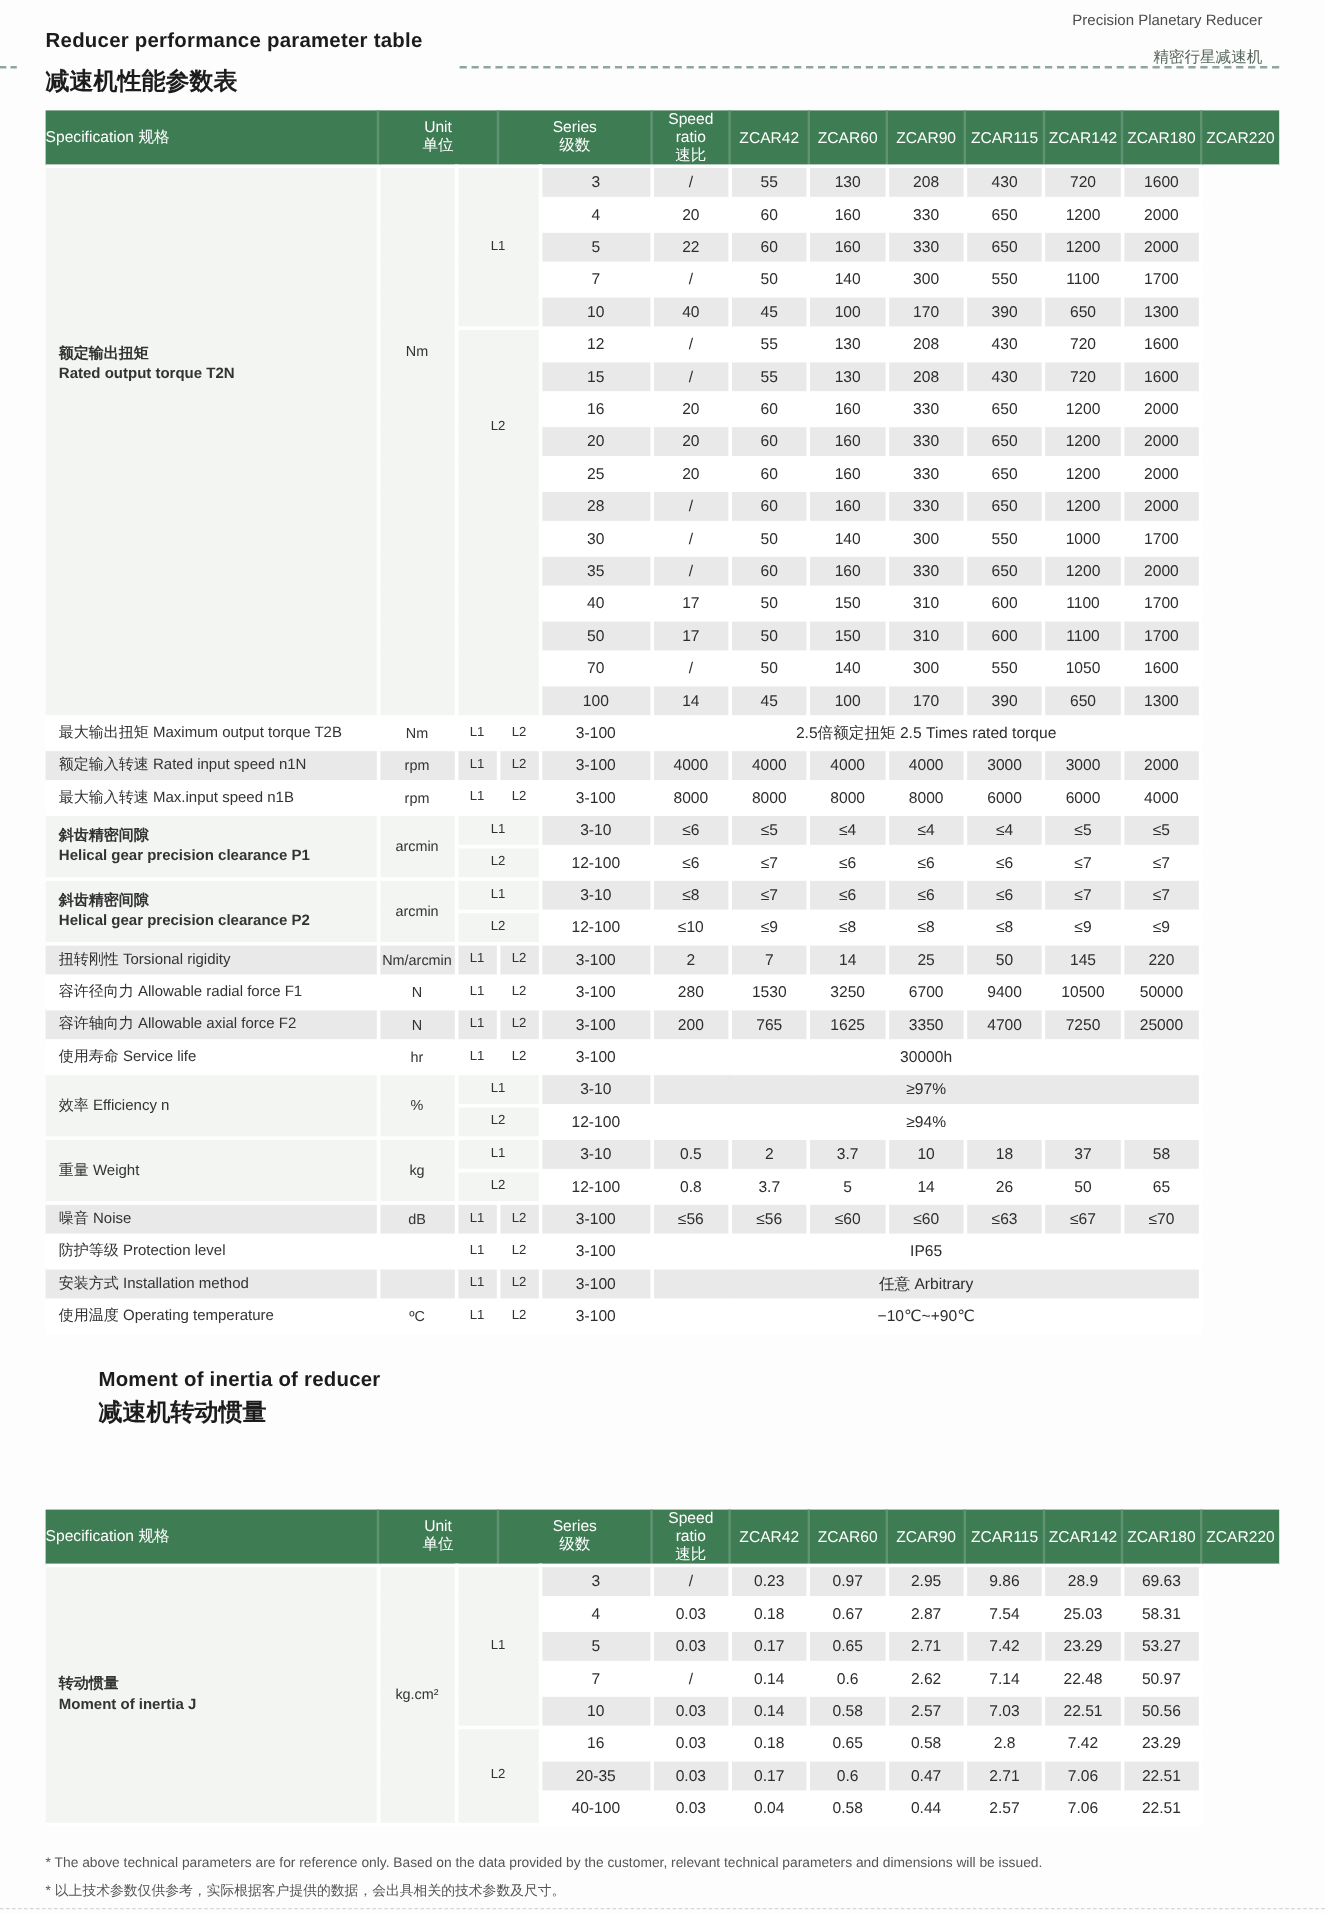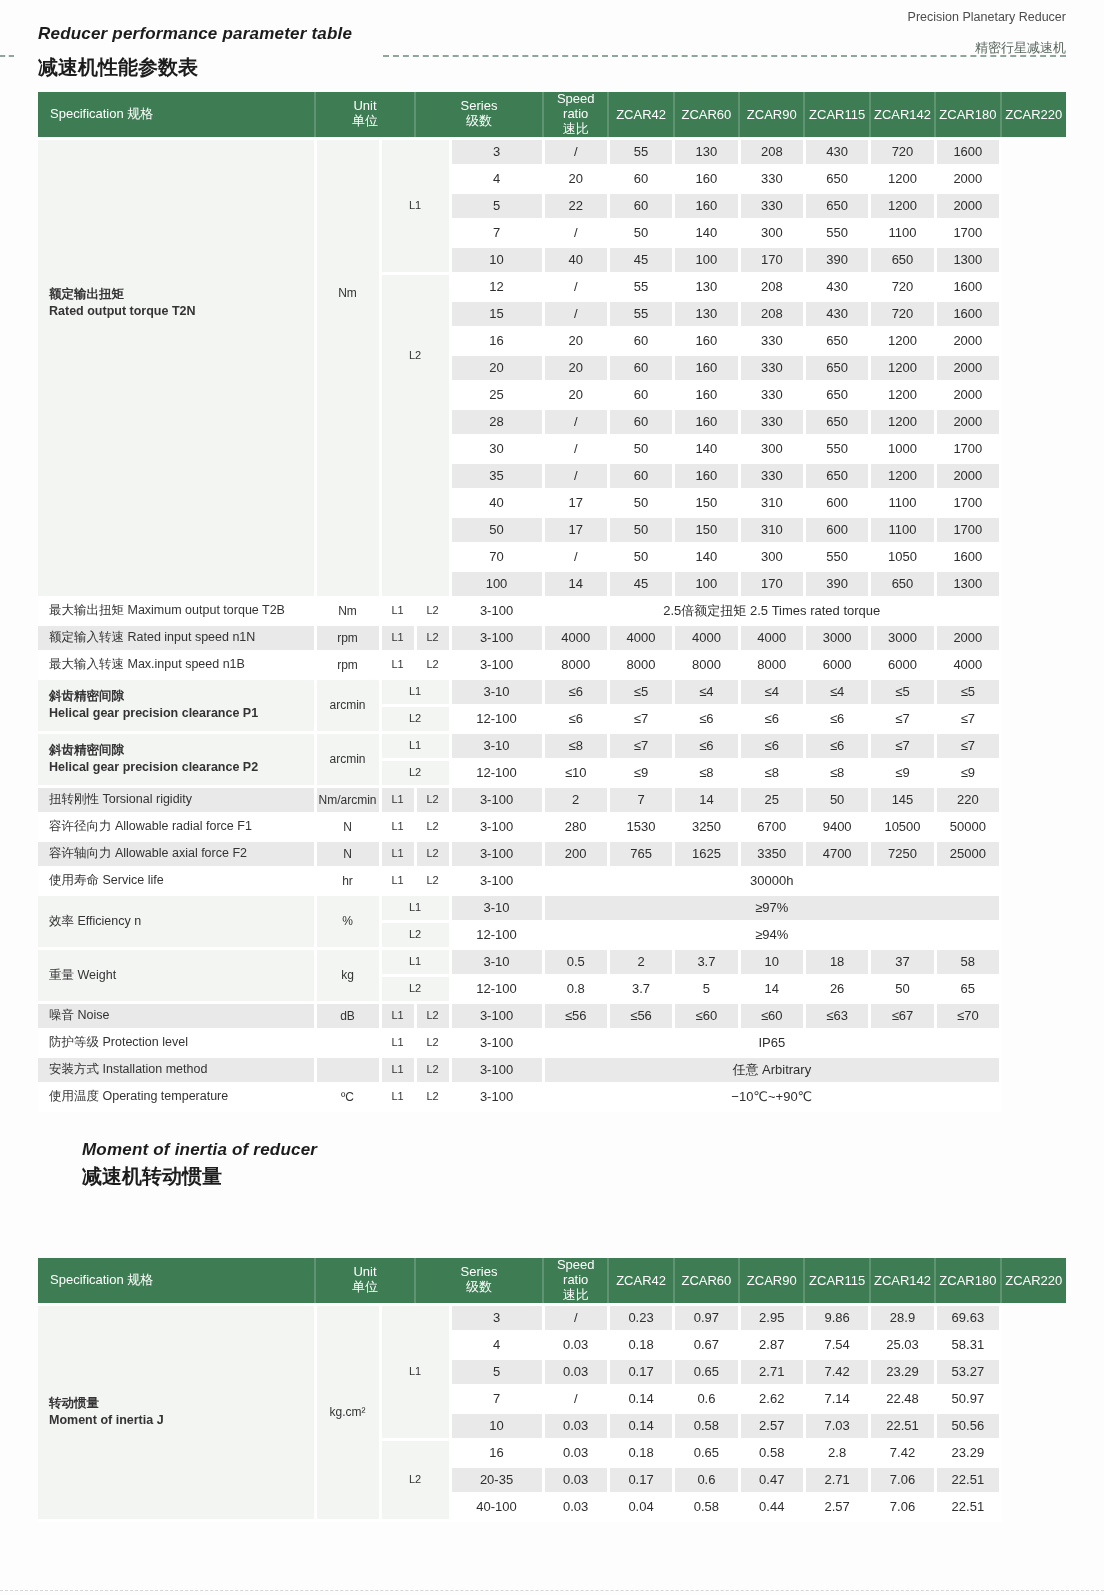--- a/index.html
+++ b/index.html
@@ -8,42 +8,42 @@
     background:#fdfdfd;
     font-family:"Liberation Sans","DejaVu Sans",sans-serif;
     color:#222;
     position:relative;
     overflow:hidden;
   }
   .page{position:relative;width:1104px;height:1595px;}
 
   
   .titles{position:absolute;left:38px;top:24px;}
-  .title-en{font-size:17px;font-weight:bold;color:#1c1c1c;letter-spacing:.2px;font-style:italic;}
+  .title-en{font-size:17px;font-weight:bold;color:#1c1c1c;letter-spacing:.2px;}
   .title-zh{font-size:20px;font-weight:bold;color:#1c1c1c;margin-top:10px;}
-  .brand{position:absolute;right:38px;top:10px;text-align:right;}
+  .brand{position:absolute;right:52px;top:10px;text-align:right;}
   .brand-en{font-size:12.5px;color:#4c4c4c;}
   .brand-zh{font-size:13px;color:#56655c;margin-top:15px;}
   .dash-stub{position:absolute;top:55px;left:0;width:14px;border-top:2px dashed #8fa79a;}
   .dash-line{position:absolute;top:55px;left:383px;width:683px;border-top:2px dashed #8fa79a;}
 
   
   .mount{position:absolute;left:38px;width:1028px;}
   #table1-mount{top:92px;}
   #table2-mount{top:1258px;}
 
   table.ptable{border-collapse:collapse;table-layout:fixed;width:1028px;}
   .ptable th{
     background:#3e7c53;color:#fff;font-weight:normal;font-size:13px;
     height:38px;padding:0;text-align:center;vertical-align:middle;
     border-right:2px solid #5f9372;border-bottom:3px solid #fff;
   }
   .ptable th:last-child{border-right:none;}
   .ptable th .l2{line-height:1.15;}
-  .ptable th.h-spec{text-align:left;padding-left:12px;}
+  .ptable th.h-spec{text-align:left;}
   .ptable td{
     height:24px;padding:0 2px;font-size:13px;color:#2e2e2e;
     text-align:center;vertical-align:middle;
     border-right:3px solid #fff;border-bottom:3px solid #fff;
     line-height:1.2;
   }
   tr.rg td{background:#e9e9e9;}
   tr.rw td{background:#ffffff;}
   td.mg{background:#f3f5f3 !important;}
   td.k-spec{text-align:left;padding-left:11px;font-size:12.5px;color:#333;}
@@ -648,15 +648,19 @@
             <td class="k-v">0.58</td>
             <td class="k-v">0.44</td>
             <td class="k-v">2.57</td>
             <td class="k-v">7.06</td>
             <td class="k-v">22.51</td>
           </tr>
         </tbody>
       </table>
     </div>
 
+  <div class="footnotes">
+    <div>* The above technical parameters are for reference only. Based on the data provided by the customer, relevant technical parameters and dimensions will be issued.</div>
+    <div>* 以上技术参数仅供参考，实际根据客户提供的数据，会出具相关的技术参数及尺寸。</div>
+  </div>
 
   <div class="bottom-line"></div>
 </div>
 
 </body></html>

